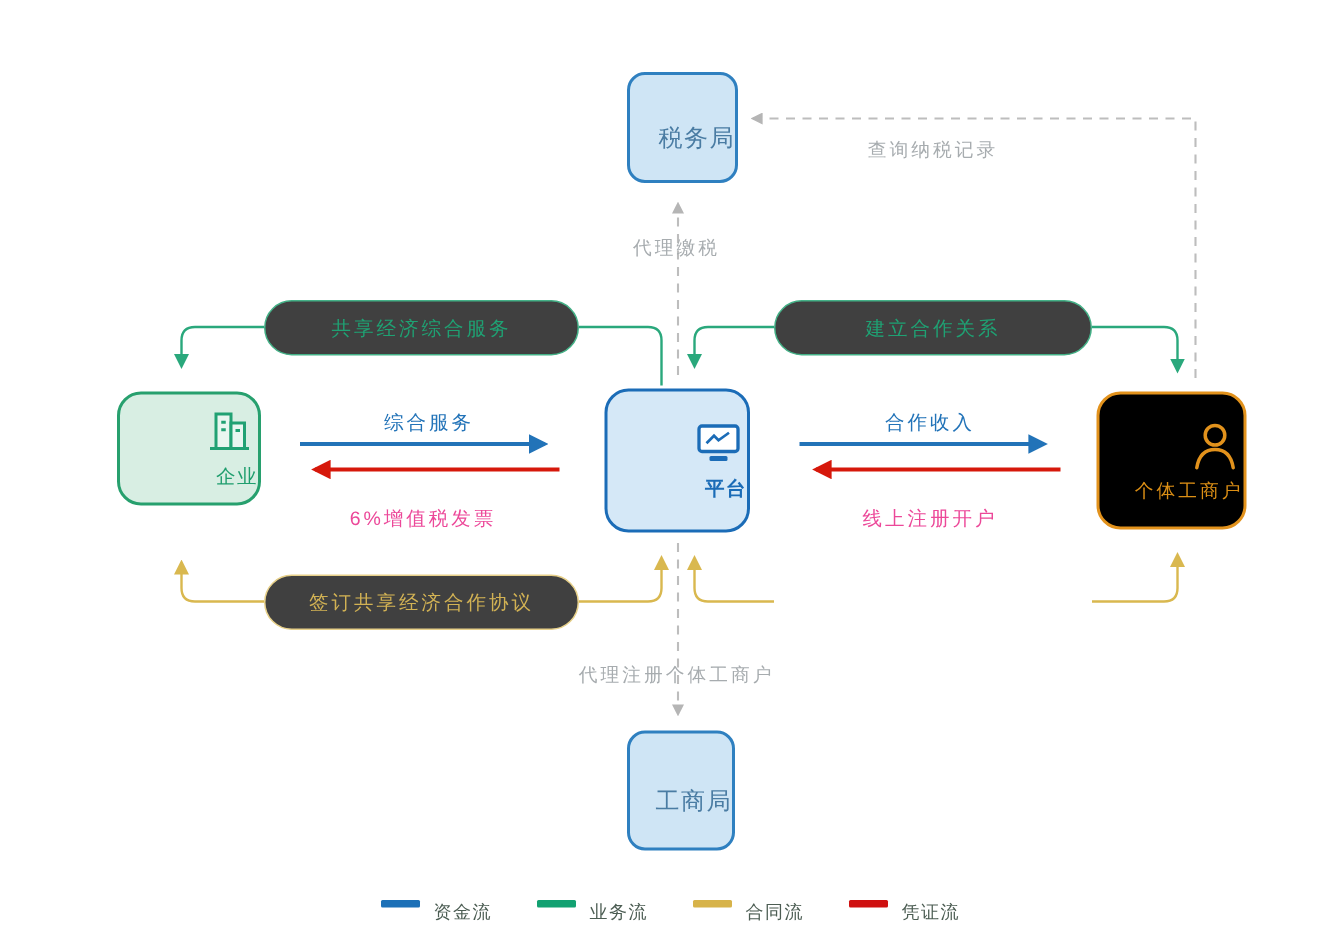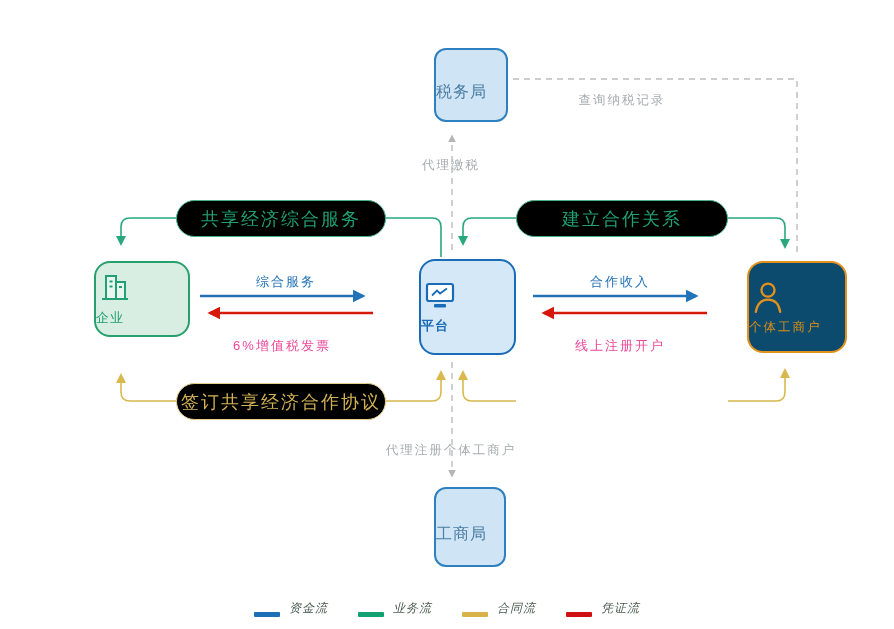--- a/index.html
+++ b/index.html
@@ -4,45 +4,45 @@
 <style>
   html,body{margin:0;padding:0;background:#ffffff;}
   #canvas{
     position:relative;width:894px;height:629px;background:#ffffff;
     font-family:"Liberation Sans","DejaVu Sans",sans-serif;overflow:hidden;
   }
   #wires{position:absolute;left:0;top:0;width:894px;height:629px;}
 
   
   .node{position:absolute;box-sizing:border-box;display:flex;flex-direction:column;
-        align-items:flex-start;justify-content:center;margin-left:16px;}
+        align-items:flex-end;justify-content:center;}
   .node .nlabel{letter-spacing:1px;white-space:nowrap;}
 
   .node-bureau{background:#cfe5f5;border:2px solid #2f80c0;border-radius:12px;}
   .node-bureau .nlabel{font-size:16px;color:#4a7ca3;margin-top:14px;}
 
   #node-tax{left:418px;top:48px;width:74px;height:74px;}
   #node-commerce{left:418px;top:487px;width:72px;height:80px;}
 
   #node-enterprise{left:78px;top:261px;width:96px;height:76px;
     background:#d8eee3;border:2px solid #27a06e;border-radius:16px;gap:6px;}
   #node-enterprise .nlabel{font-size:13px;color:#1f9e6e;}
 
   #node-platform{left:403px;top:259px;width:97px;height:96px;
     background:#d5e8f7;border:2.5px solid #1b6cb7;border-radius:16px;gap:5px;font-weight:bold;}
   #node-platform .nlabel{font-size:13px;color:#1b6cb7;}
 
   #node-individual{left:731px;top:261px;width:100px;height:92px;
-    background:#0c4a6e;border:2.5px solid #e2921c;border-radius:16px;gap:4px;}
+    background:#000000;border:2.5px solid #e2921c;border-radius:16px;gap:4px;}
   #node-individual .nlabel{font-size:12.5px;color:#dc8f15;letter-spacing:2px;}
 
   
   .pill{position:absolute;box-sizing:border-box;height:37px;border-radius:19px;
-        display:flex;align-items:center;justify-content:center;background:#000000;
-        font-size:18px;letter-spacing:2px;white-space:nowrap;}
+        display:flex;align-items:center;justify-content:center;background:#404040;
+        font-size:13px;letter-spacing:2px;white-space:nowrap;}
   .pill-green{border:1.5px solid #44b187;color:#1fa173;}
   .pill-yellow{border:1.5px solid #e7d089;color:#d2b254;}
   #pill-top-left{left:176px;top:200px;width:210px;}
   #pill-top-right{left:516px;top:200px;width:212px;}
   #pill-bottom-left{left:176px;top:383px;width:210px;}
   #pill-bottom-right{left:516px;top:383px;width:212px;}
 
   
   .flabel{position:absolute;transform:translateX(-50%);white-space:nowrap;
           font-size:13px;letter-spacing:2px;}
@@ -53,21 +53,21 @@
   #lbl-invoice{left:282px;top:337px;}
   #lbl-income{left:620px;top:273px;}
   #lbl-register{left:620px;top:337px;}
   #lbl-agent-tax{left:451px;top:157px;}
   #lbl-query-tax{left:622px;top:92px;}
   #lbl-agent-reg{left:451px;top:442px;}
 
   
   #legend{position:absolute;left:0;top:600px;width:894px;display:flex;
           justify-content:center;gap:30px;}
-  .legend-item{display:flex;align-items:flex-end;gap:9px;font-style:italic;}
+  .legend-item{display:flex;align-items:flex-start;gap:9px;}
   .legend-bar{width:26px;height:5px;border-radius:1px;}
   .legend-label{font-size:12px;color:#4c5d53;letter-spacing:1px;}
   .lb-blue{background:#1c70b7;}
   .lb-green{background:#12a171;}
   .lb-yellow{background:#d7b34a;}
   .lb-red{background:#cf1010;}
 </style>
 </head>
 <body>
 

